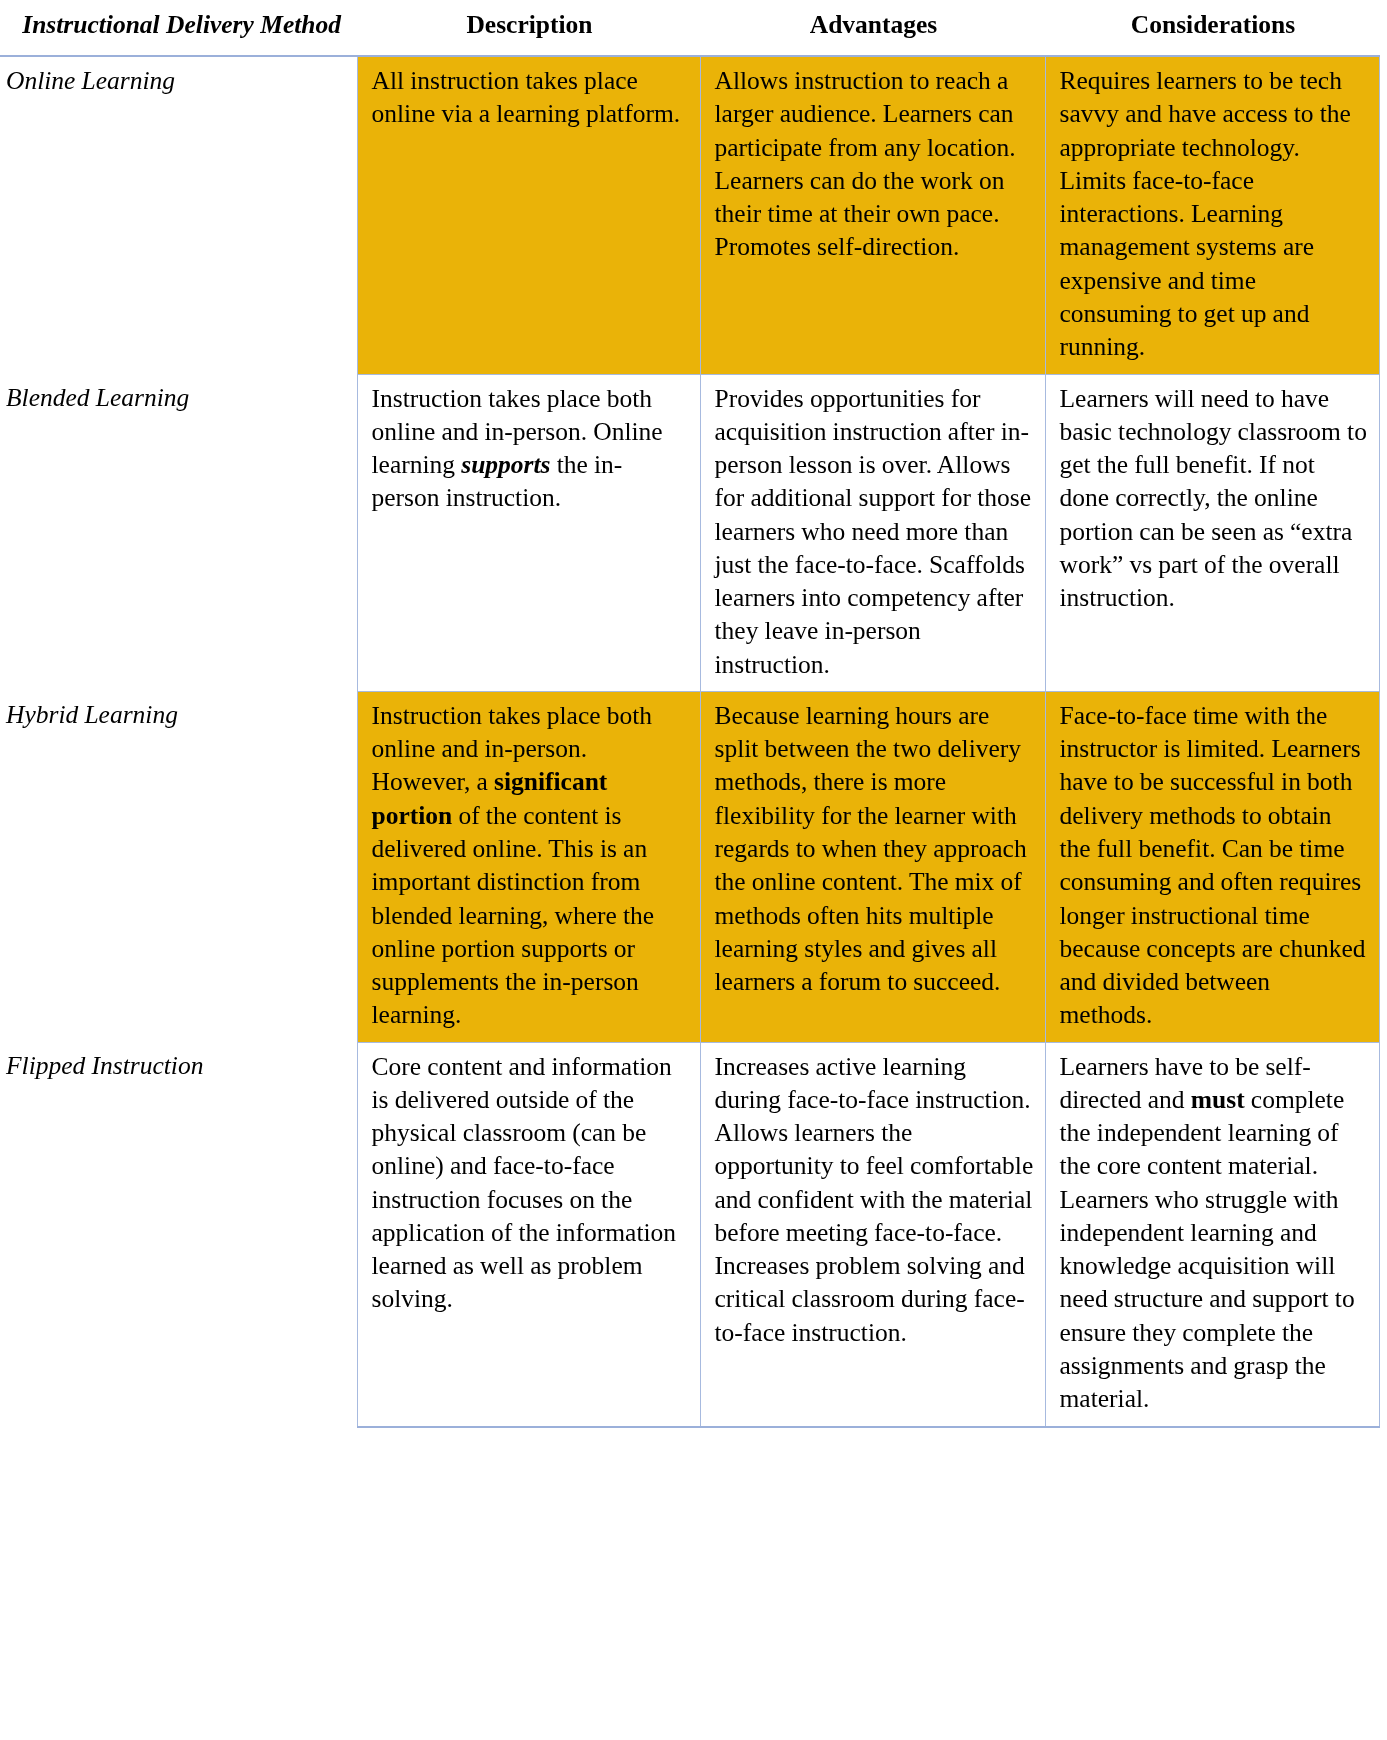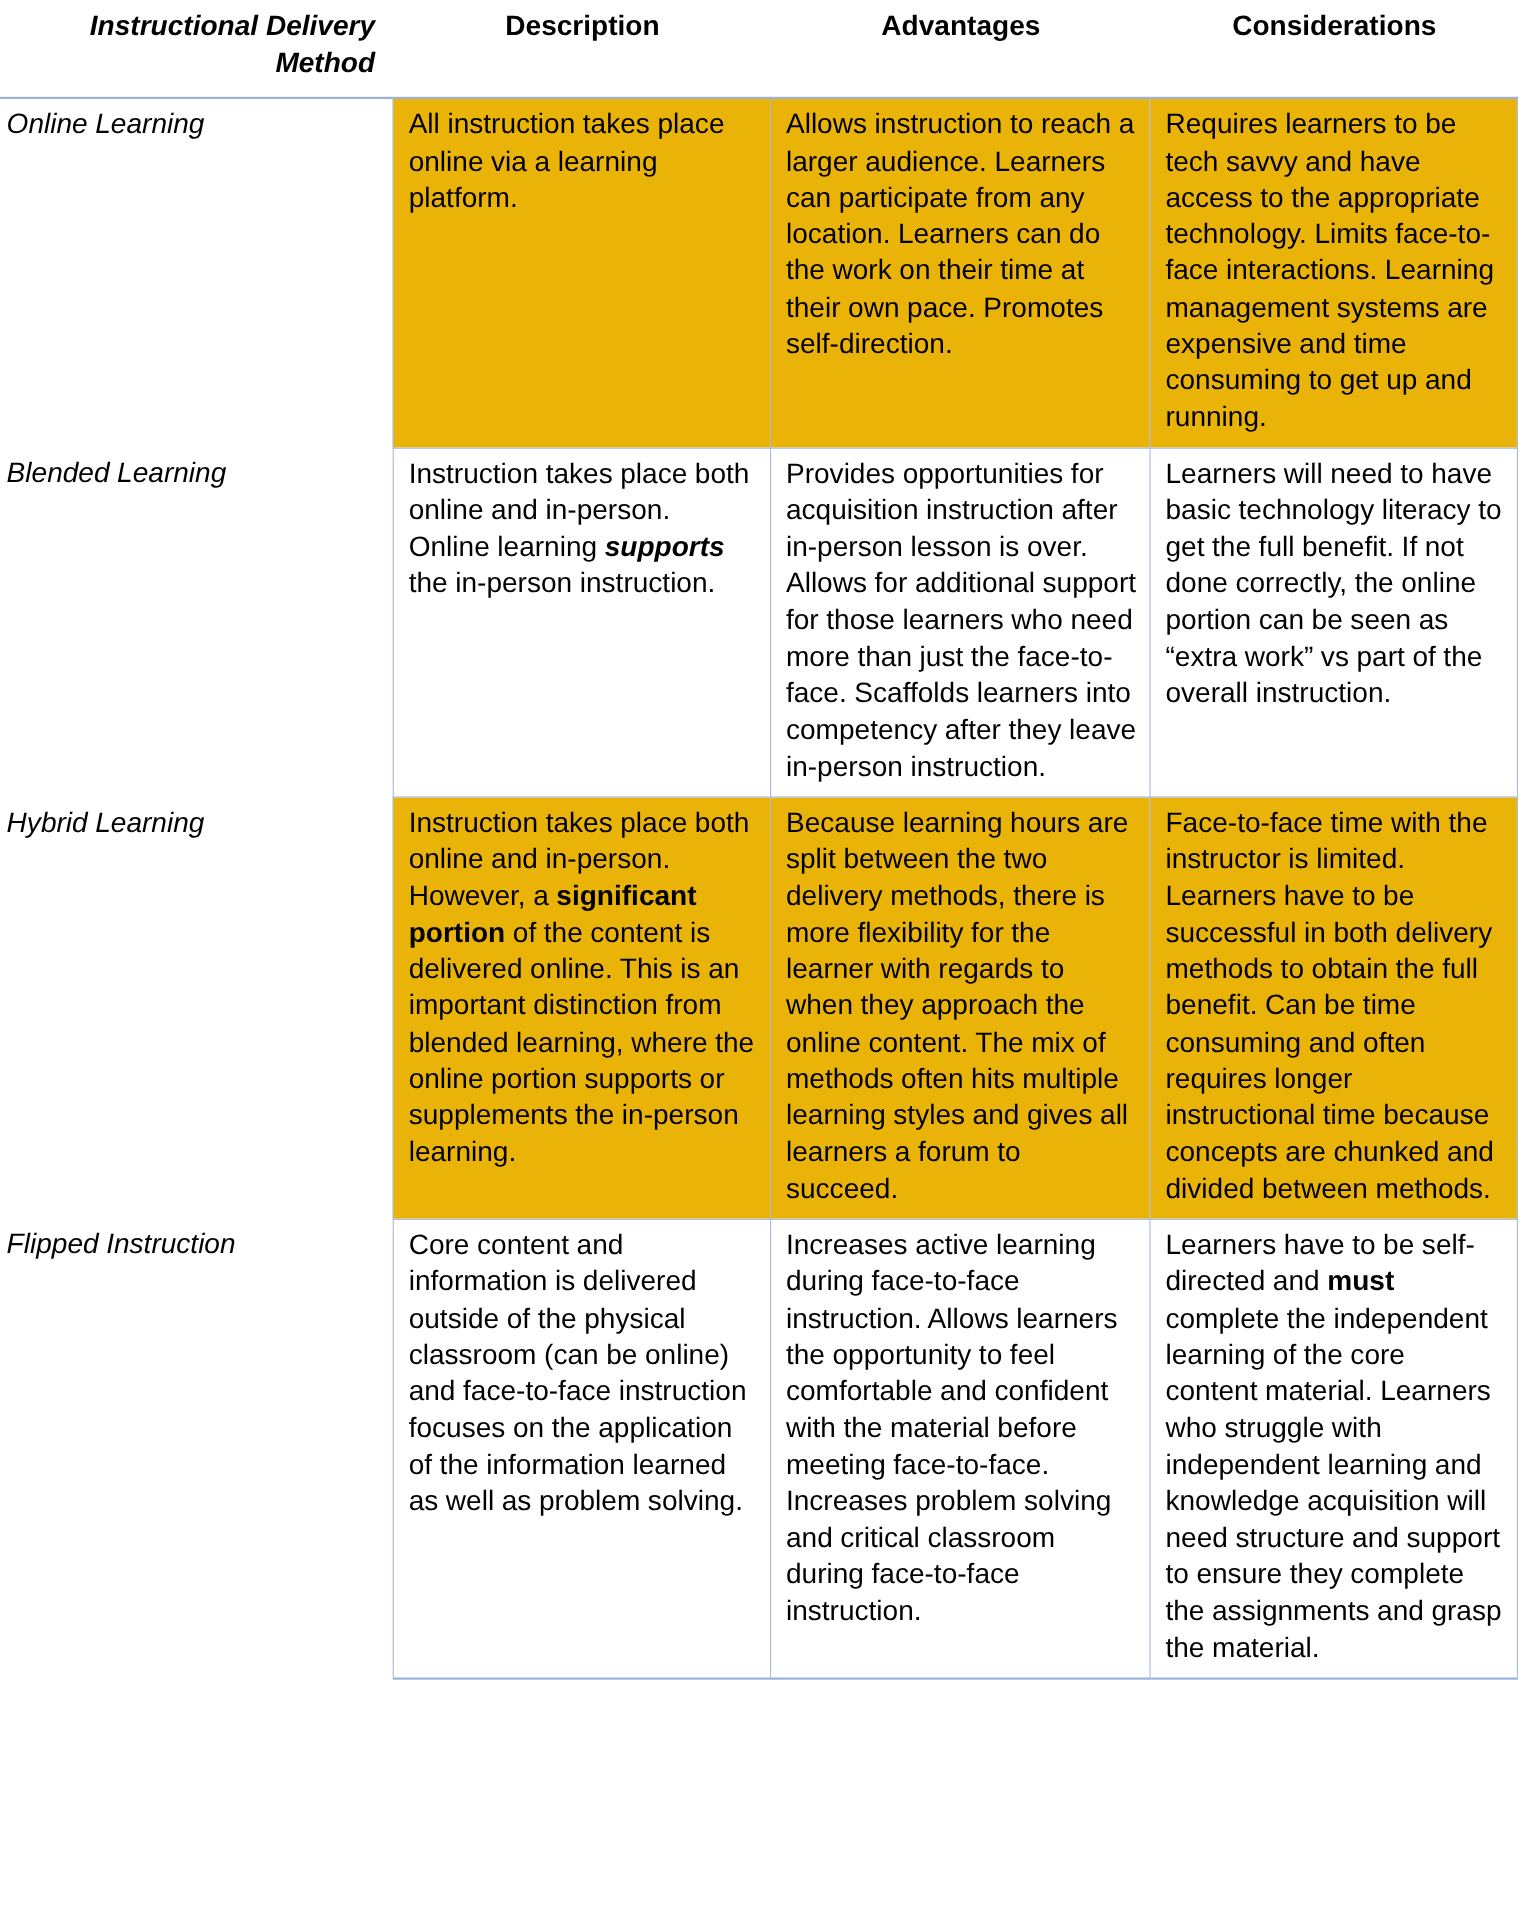--- a/index.html
+++ b/index.html
@@ -12,20 +12,21 @@
     width: 1387px;
     height: 1740px;
     font-family: "Liberation Sans", sans-serif;
     color: #000000;
     overflow: hidden;
   }
 
   .table-wrap {
     width: 1387px;
     padding: 0;
+    font-family: Liberation Serif, serif;
   }
 
   table.delivery-table {
     border-collapse: collapse;
     width: 1379px;
     margin-left: 0px;
     table-layout: fixed;
   }
 
   col.c-method  { width: 357px; }
@@ -118,21 +119,21 @@
         <tr class="shaded">
           <td class="cell-method">Online Learning</td>
           <td class="cell-body cell-description">All instruction takes place online via a learning platform.</td>
           <td class="cell-body cell-advantages">Allows instruction to reach a larger audience. Learners can participate from any location. Learners can do the work on their time at their own pace. Promotes self-direction.</td>
           <td class="cell-body cell-considerations">Requires learners to be tech savvy and have access to the appropriate technology. Limits face-to-face interactions. Learning management systems are expensive and time consuming to get up and running.</td>
         </tr>
         <tr class="plain">
           <td class="cell-method">Blended Learning</td>
           <td class="cell-body cell-description">Instruction takes place both online and in-person.  Online learning <b class="em-bolditalic">supports</b> the in-person instruction.</td>
           <td class="cell-body cell-advantages">Provides opportunities for acquisition instruction after in-person lesson is over.  Allows for additional support for those learners who need more than just the face-to-face. Scaffolds learners into competency after they leave in-person instruction.</td>
-          <td class="cell-body cell-considerations">Learners will need to have basic technology literacy to get the full benefit.  If not done correctly, the online portion can be seen as “extra work” vs part of the overall instruction.</td>
+          <td class="cell-body cell-considerations">Learners will need to have basic technology classroom to get the full benefit.  If not done correctly, the online portion can be seen as “extra work” vs part of the overall instruction.</td>
         </tr>
         <tr class="shaded">
           <td class="cell-method">Hybrid Learning</td>
           <td class="cell-body cell-description">Instruction takes place both online and in-person. However, a <b class="em-bold">significant portion</b> of the content is delivered online. This is an important distinction from blended learning, where the online portion supports or supplements the in-person learning.</td>
           <td class="cell-body cell-advantages">Because learning hours are split between the two delivery methods, there is more flexibility for the learner with regards to when they approach the online content. The mix of methods often hits multiple learning styles and gives all learners a forum to succeed.</td>
           <td class="cell-body cell-considerations">Face-to-face time with the instructor is limited. Learners have to be successful in both delivery methods to obtain the full benefit. Can be time consuming and often requires longer instructional time because concepts are chunked and divided between methods.</td>
         </tr>
         <tr class="plain">
           <td class="cell-method">Flipped Instruction</td>
           <td class="cell-body cell-description">Core content and information is delivered outside of the physical classroom (can be online) and face-to-face instruction focuses on the application of the information learned as well as problem solving.</td>

